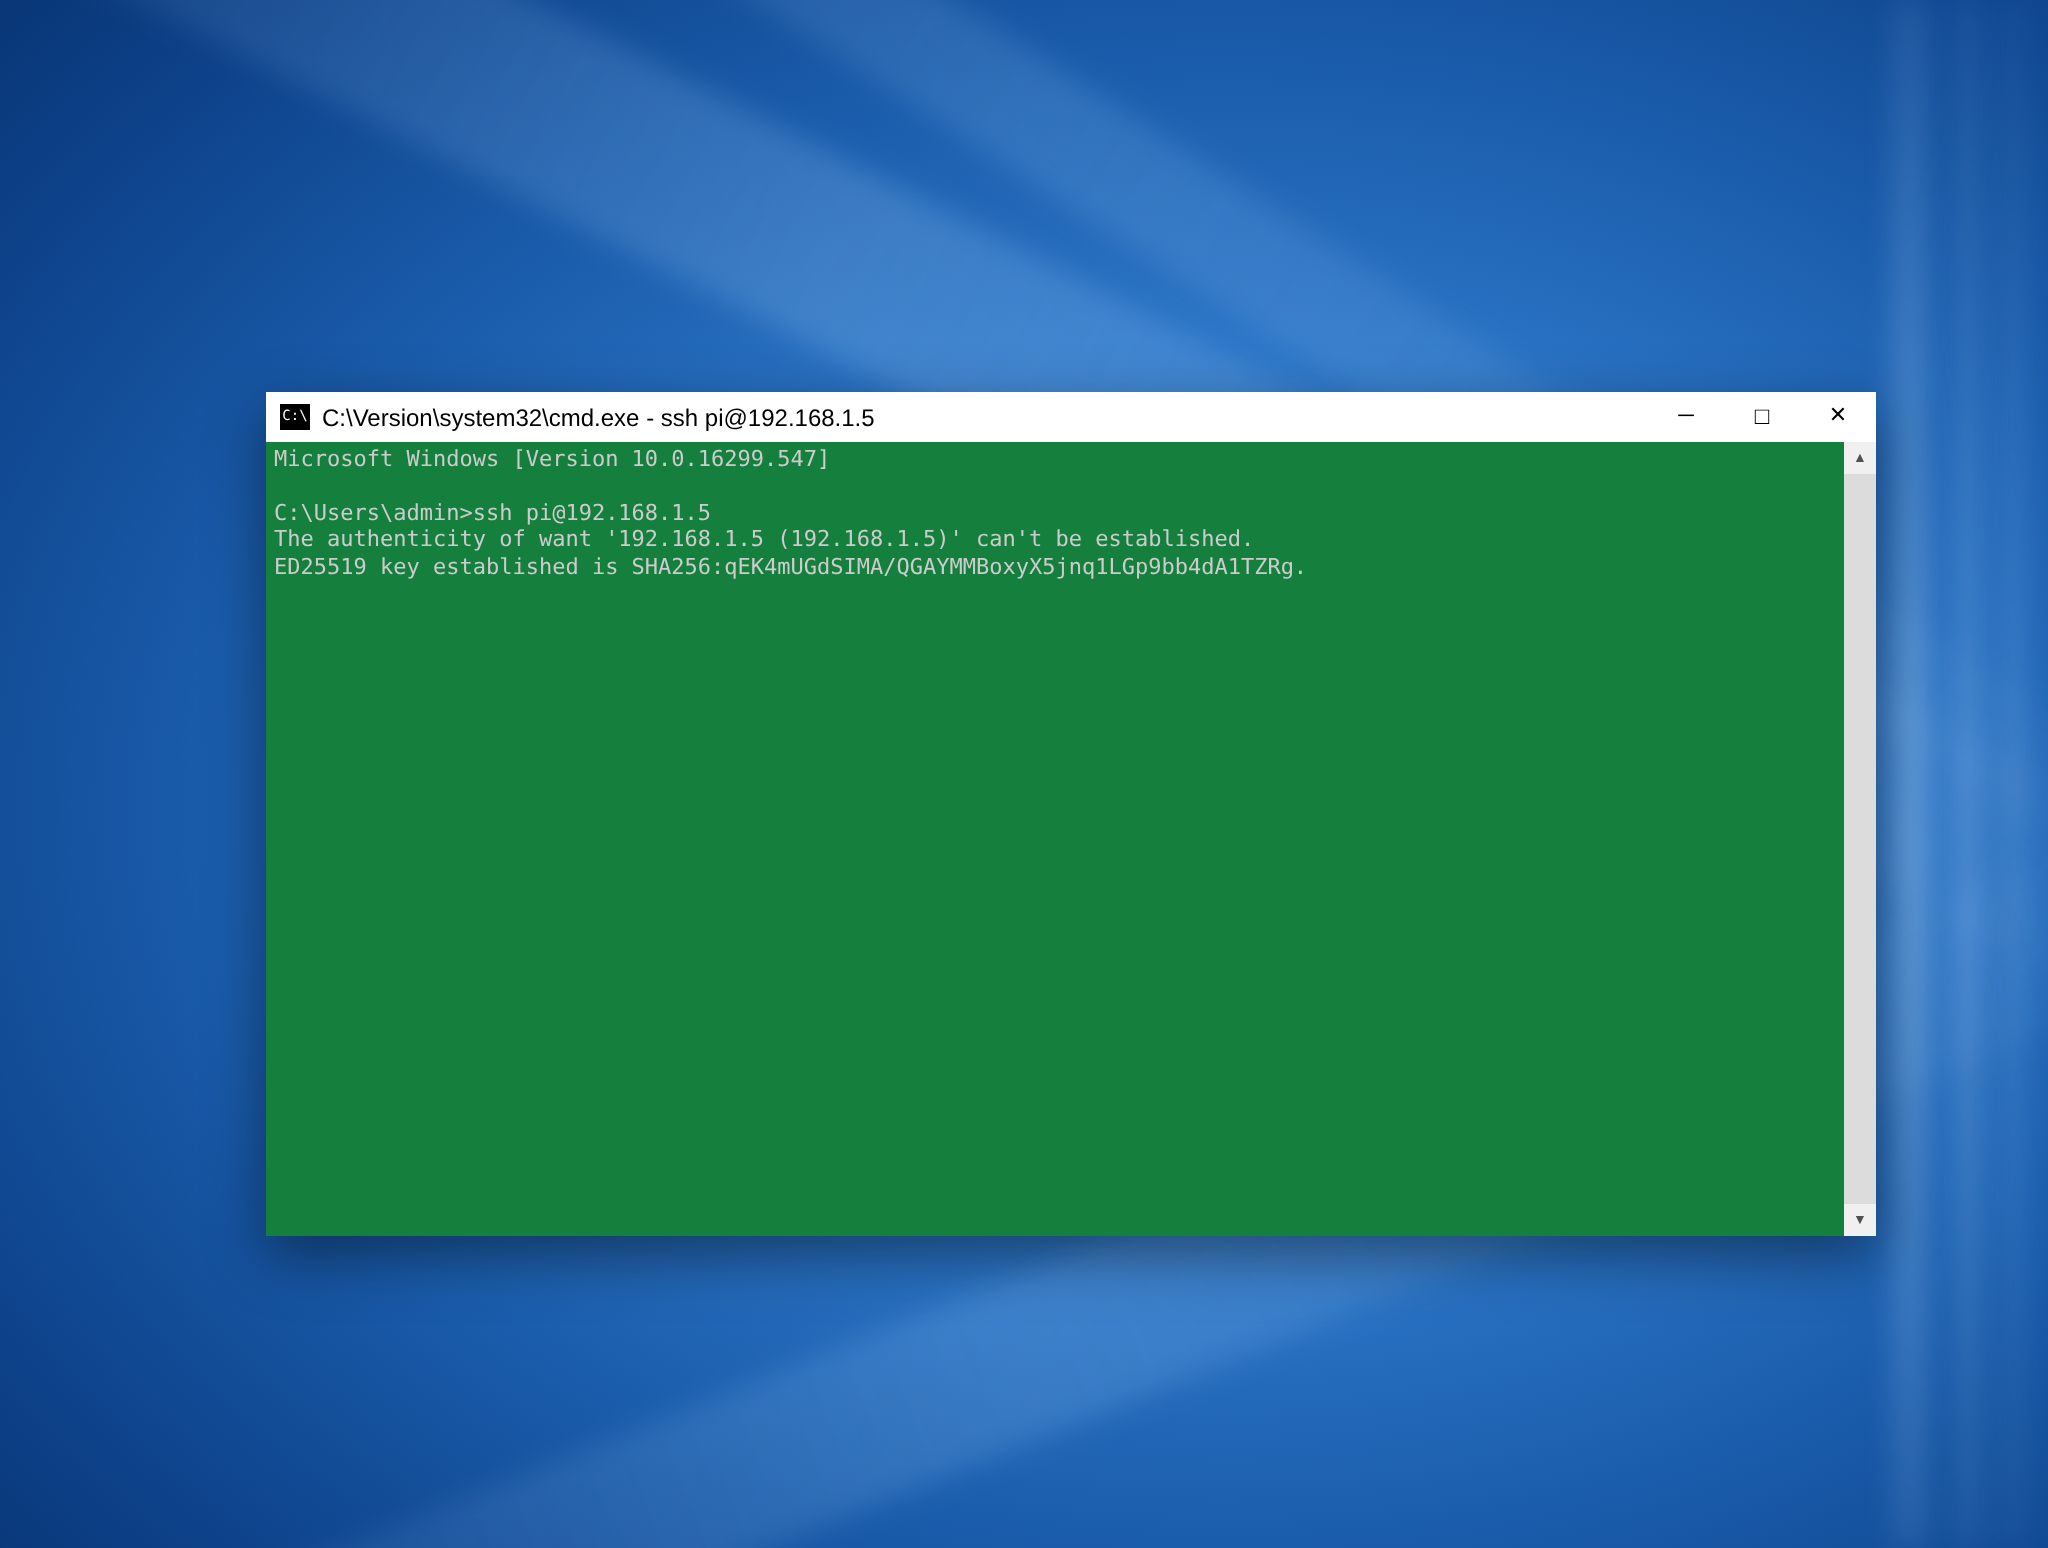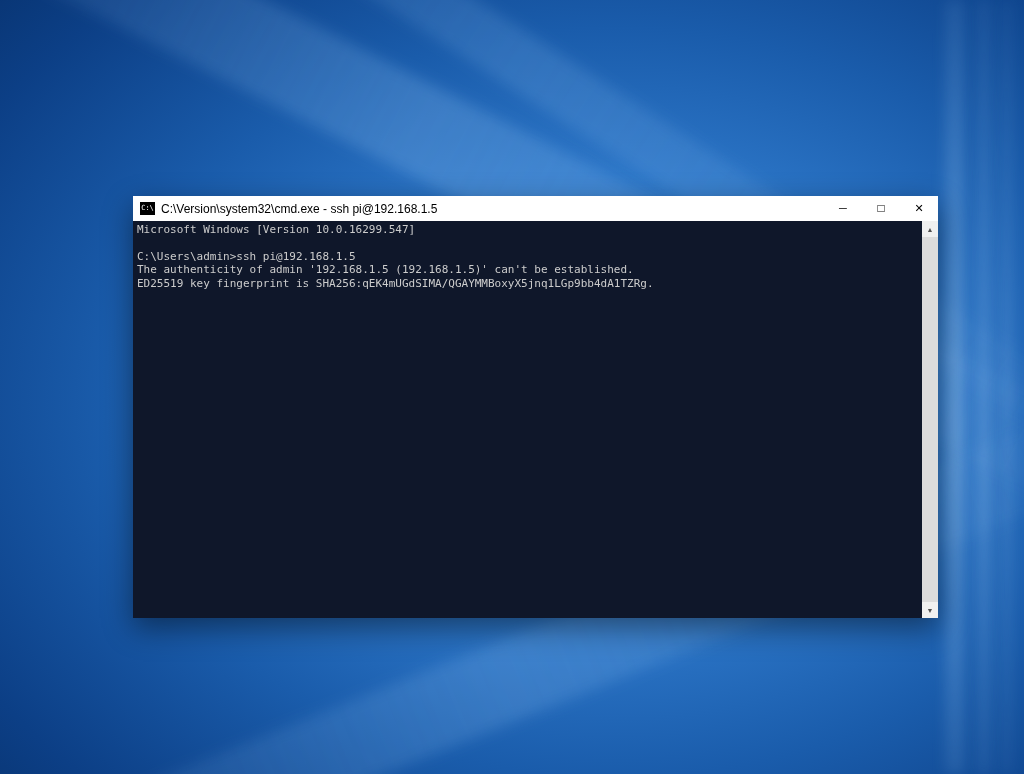--- a/index.html
+++ b/index.html
@@ -92,21 +92,21 @@
     display: flex; align-items: center; justify-content: center;
     font-size: 11px; color: #000000;
     cursor: default;
   }
   .win-btn .glyph { line-height: 1; }
   .win-btn-max .glyph { font-size: 12px; transform: translateY(-1px); }
 
   .terminal-body {
     position: relative;
     flex: 1 1 auto;
-    background: #0f172a;
+    background: #15803d;
     overflow: hidden;
   }
   .terminal-text {
     position: absolute;
     left: 0; top: 0; right: 16px; bottom: 0;
     padding: 2px 4px 2px 4px;
     font-family: "DejaVu Sans Mono", "Liberation Mono", monospace;
     font-size: 11px;
     line-height: 13.4px;
     color: #cccccc;
@@ -169,22 +169,22 @@
         <span class="glyph">✕</span>
       </div>
     </div>
   </div>
 
   <div class="terminal-body">
     <div class="terminal-text">
       <div class="term-line">Microsoft Windows [Version 10.0.16299.547]</div>
       <div class="term-line"></div>
       <div class="term-line">C:\Users\admin&gt;ssh pi@192.168.1.5</div>
-      <div class="term-line">The authenticity of admin '192.168.1.5 (192.168.1.5)' can't be established.</div>
-      <div class="term-line">ED25519 key fingerprint is SHA256:qEK4mUGdSIMA/QGAYMMBoxyX5jnq1LGp9bb4dA1TZRg.</div>
+      <div class="term-line">The authenticity of want '192.168.1.5 (192.168.1.5)' can't be established.</div>
+      <div class="term-line">ED25519 key established is SHA256:qEK4mUGdSIMA/QGAYMMBoxyX5jnq1LGp9bb4dA1TZRg.</div>
     </div>
 
     <div class="scrollbar">
       <div class="scroll-btn scroll-btn-up">▲</div>
       <div class="scroll-thumb"></div>
       <div class="scroll-btn scroll-btn-down">▼</div>
     </div>
   </div>
 
 </div>

